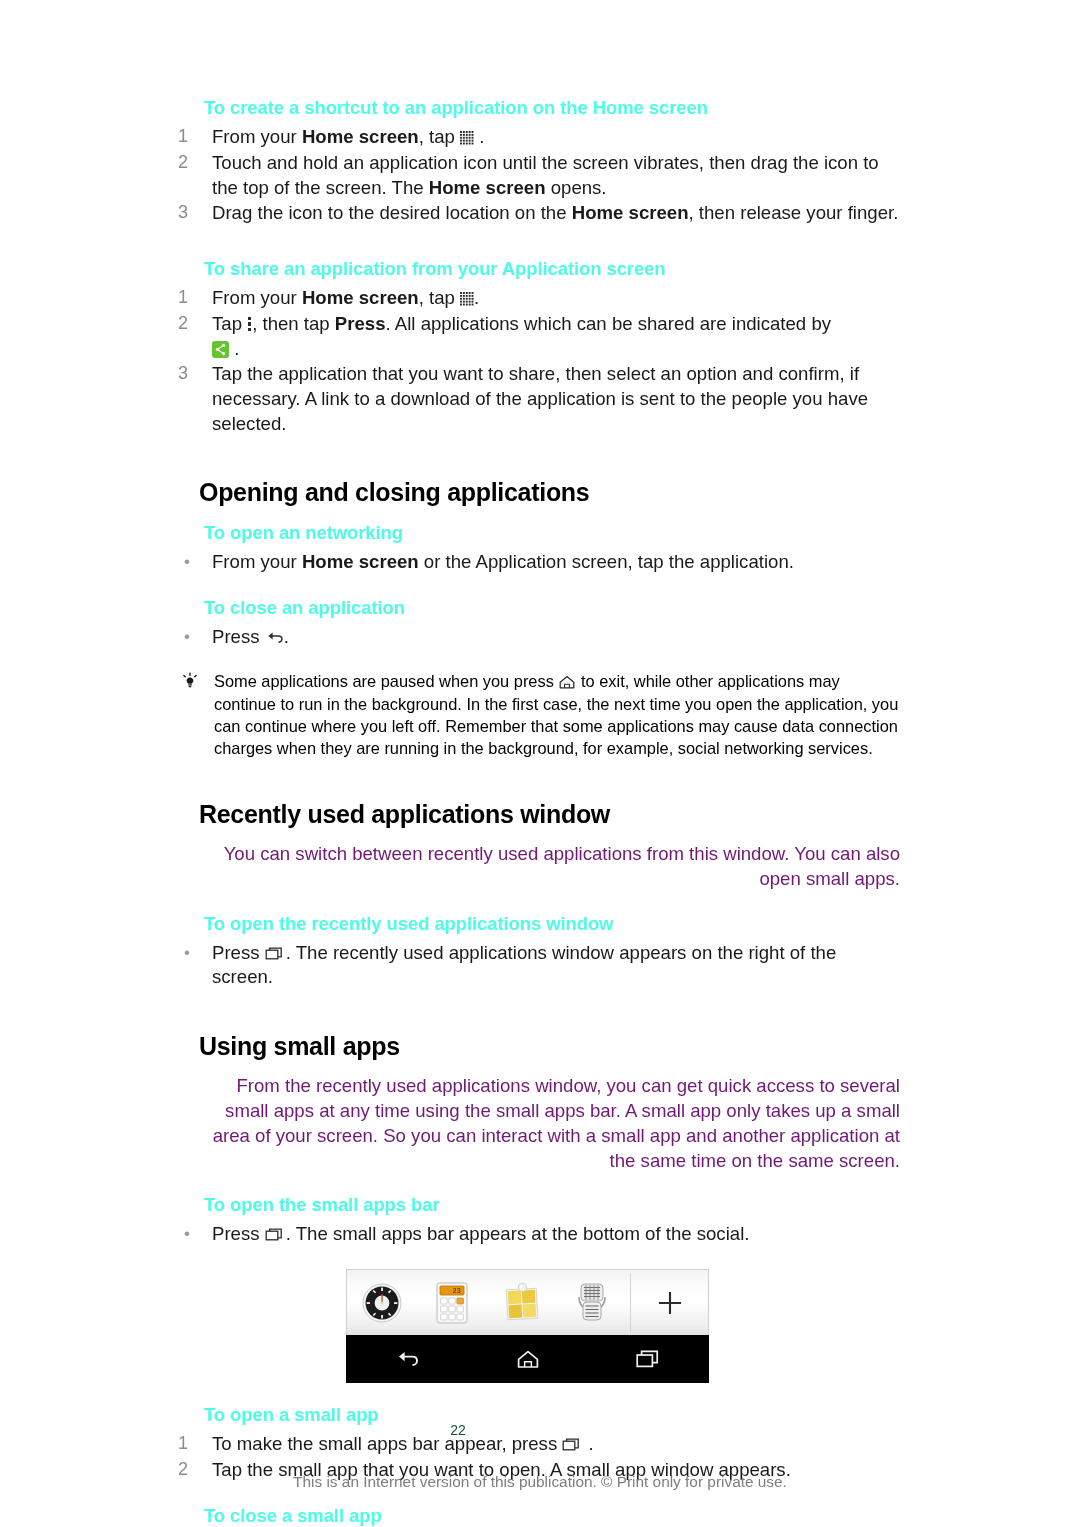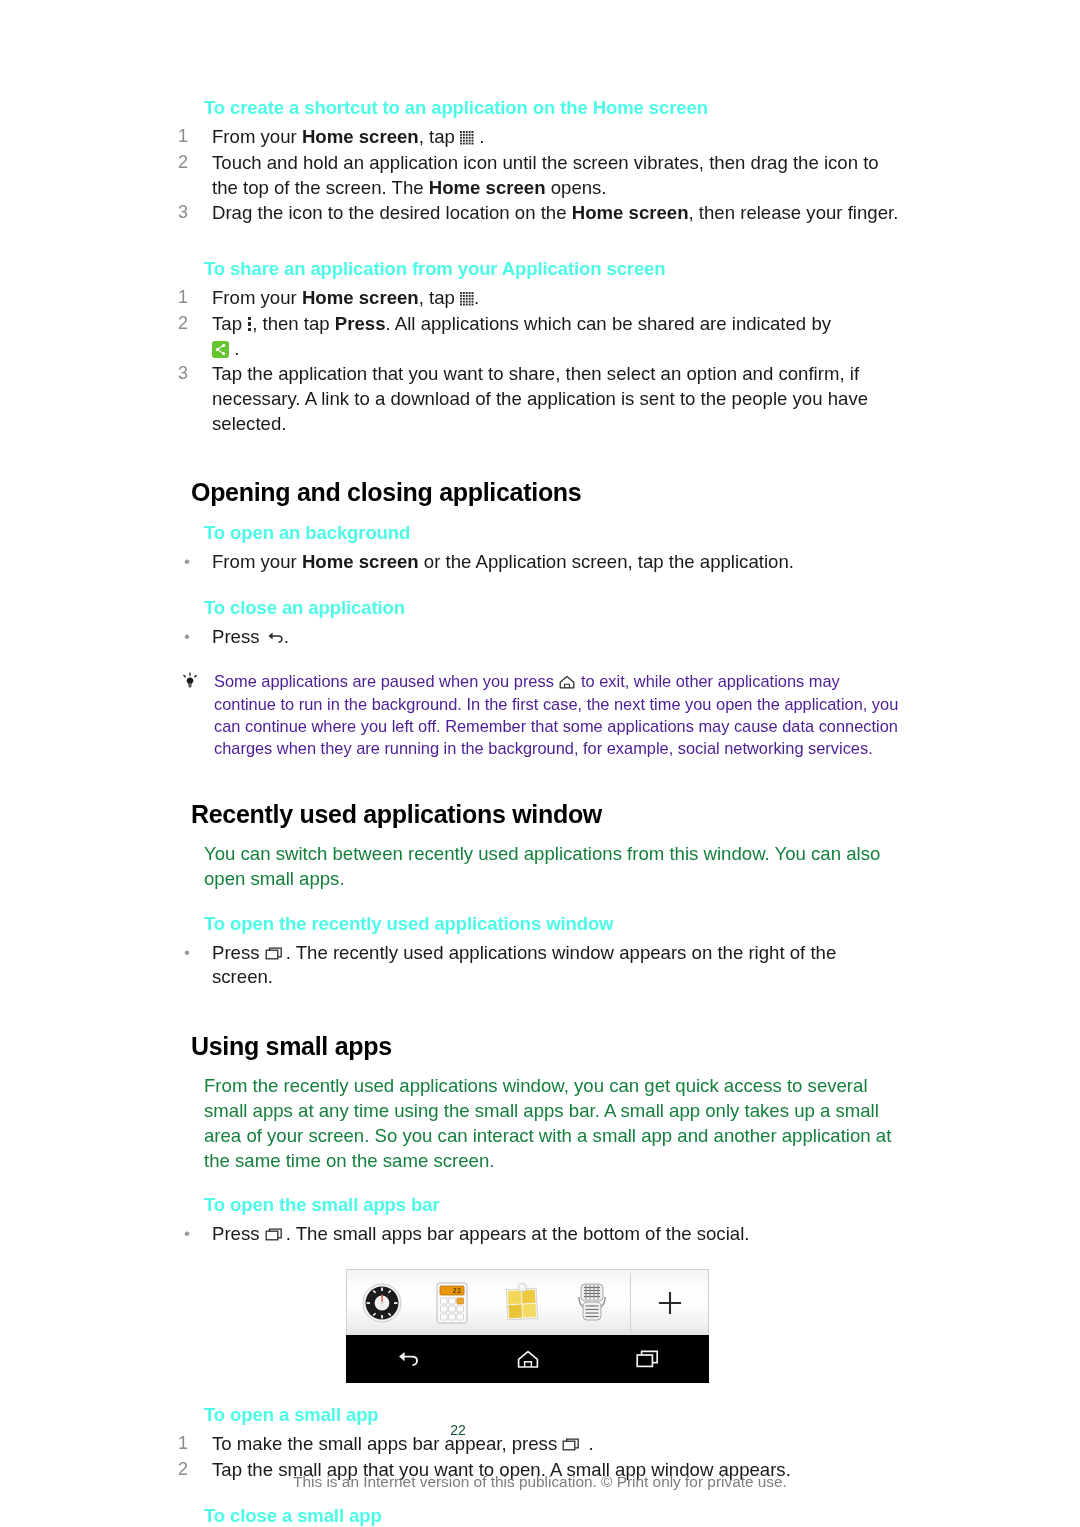--- a/index.html
+++ b/index.html
@@ -38,21 +38,21 @@
     line-height: 1.25;
     margin: 0 0 6px 28px;
   }
 
   .sec-head {
     color: #000000;
     font-size: 25px;
     font-weight: bold;
     letter-spacing: -0.3px;
     line-height: 1.25;
-    margin: 0 0 12px 15px;
+    margin: 0 0 12px 23px;
   }
 
   
   ol.steps, ul.bullets {
     margin: 0;
     padding: 0;
     list-style: none;
   }
   .item {
     position: relative;
@@ -74,36 +74,37 @@
   .item .marker.dot {
     left: 8px;
     top: 1px;
     color: #9a9a9a;
     font-size: 17px;
   }
   .para {
     font-size: 18.6px;
     line-height: 1.33;
     margin: 0 0 0 28px;
-    color: #15803d;
+    color: #701a75;
+    text-align: right;
   }
   b, strong { font-weight: bold; }
 
   .gap-sm { height: 20px; }
   .gap-md { height: 30px; }
   .gap-lg { height: 40px; }
 
   
   .tip {
     position: relative;
     margin: 0 0 0 2px;
     padding-left: 36px;
     font-size: 16.4px;
     line-height: 1.35;
-    color: #4c1d95;
+    color: #000000;
   }
   .tip .bulb {
     position: absolute;
     left: 2px;
     top: 2px;
   }
 
   
   .ic {
     display: inline-block;
@@ -267,21 +268,21 @@
       <li class="item">
         <span class="marker">3</span>
         <span>Tap the application that you want to share, then select an option and confirm, if necessary. A link to a download of the application is sent to the people you have selected.</span>
       </li>
     </ol>
 
     <div class="gap-lg"></div>
 
     <div class="sec-head">Opening and closing applications</div>
 
-    <div class="sub-head">To open an background</div>
+    <div class="sub-head">To open an networking</div>
 
     <ul class="bullets">
       <li class="item">
         <span class="marker dot">•</span>
         <span><span>From your </span><b>Home screen</b><span> or the Application screen, tap the application.</span></span>
       </li>
     </ul>
 
     <div class="gap-sm"></div>
 

